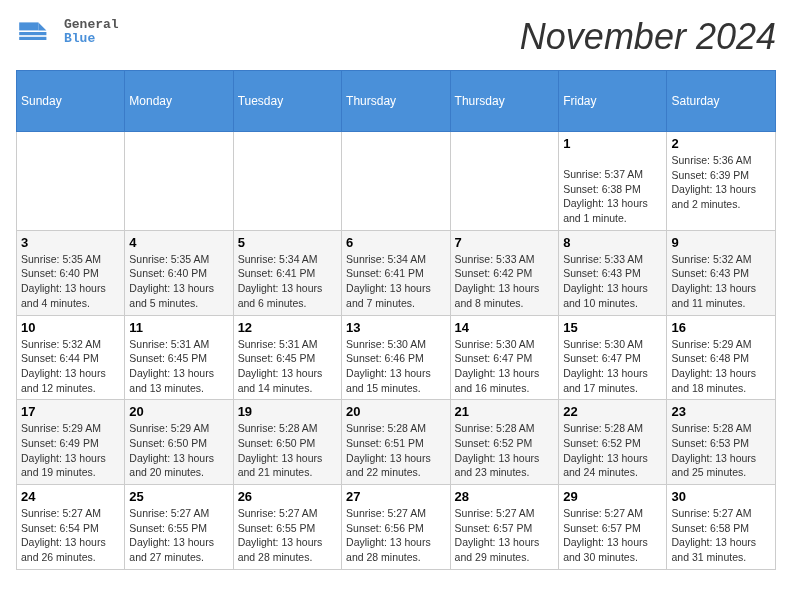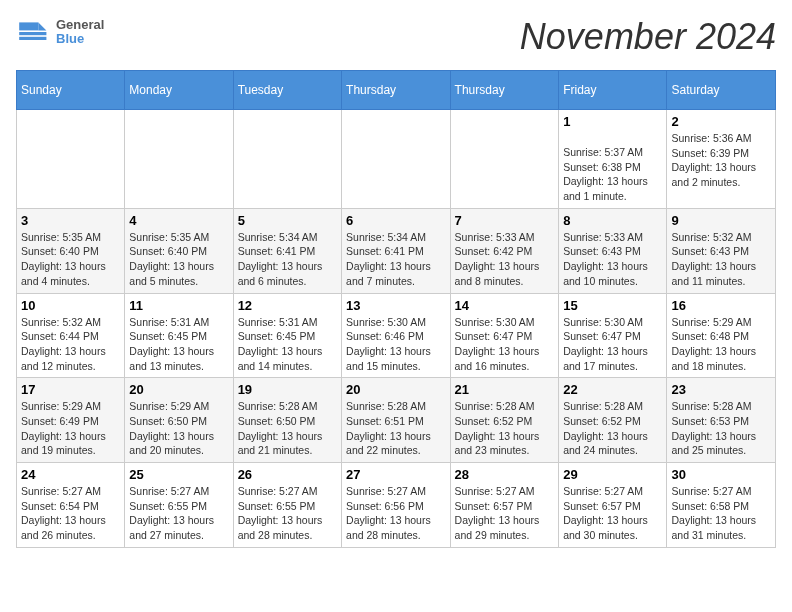--- a/index.html
+++ b/index.html
@@ -12,21 +12,22 @@
     }
     .header {
       display: flex;
       justify-content: space-between;
       align-items: flex-start;
       margin-bottom: 12px;
     }
     .logo {
       display: flex;
       align-items: center;
-      gap: 8px;
+      gap: 16px;
+      font-family: Liberation Mono, monospace;
     }
     .logo-text {
       display: flex;
       flex-direction: column;
       font-size: 13px;
       font-weight: bold;
       line-height: 1.1;
     }
     .logo-text span:first-child { color: #555; }
     .logo-text span:last-child { color: #4a90d9; }
@@ -49,21 +50,21 @@
       color: #555;
     }
     .calendar {
       width: 100%;
       border-collapse: collapse;
       font-size: 11px;
     }
     .calendar th {
       background: #4a90d9;
       color: #fff;
-      padding: 12px 4px;
+      padding: 23px 4px;
       text-align: left;
       font-size: 12px;
       font-weight: normal;
       border: 1px solid #3a7bc8;
     }
     .calendar td {
       vertical-align: top;
       border: 1px solid #ccc;
       padding: 4px;
       width: 110px;

